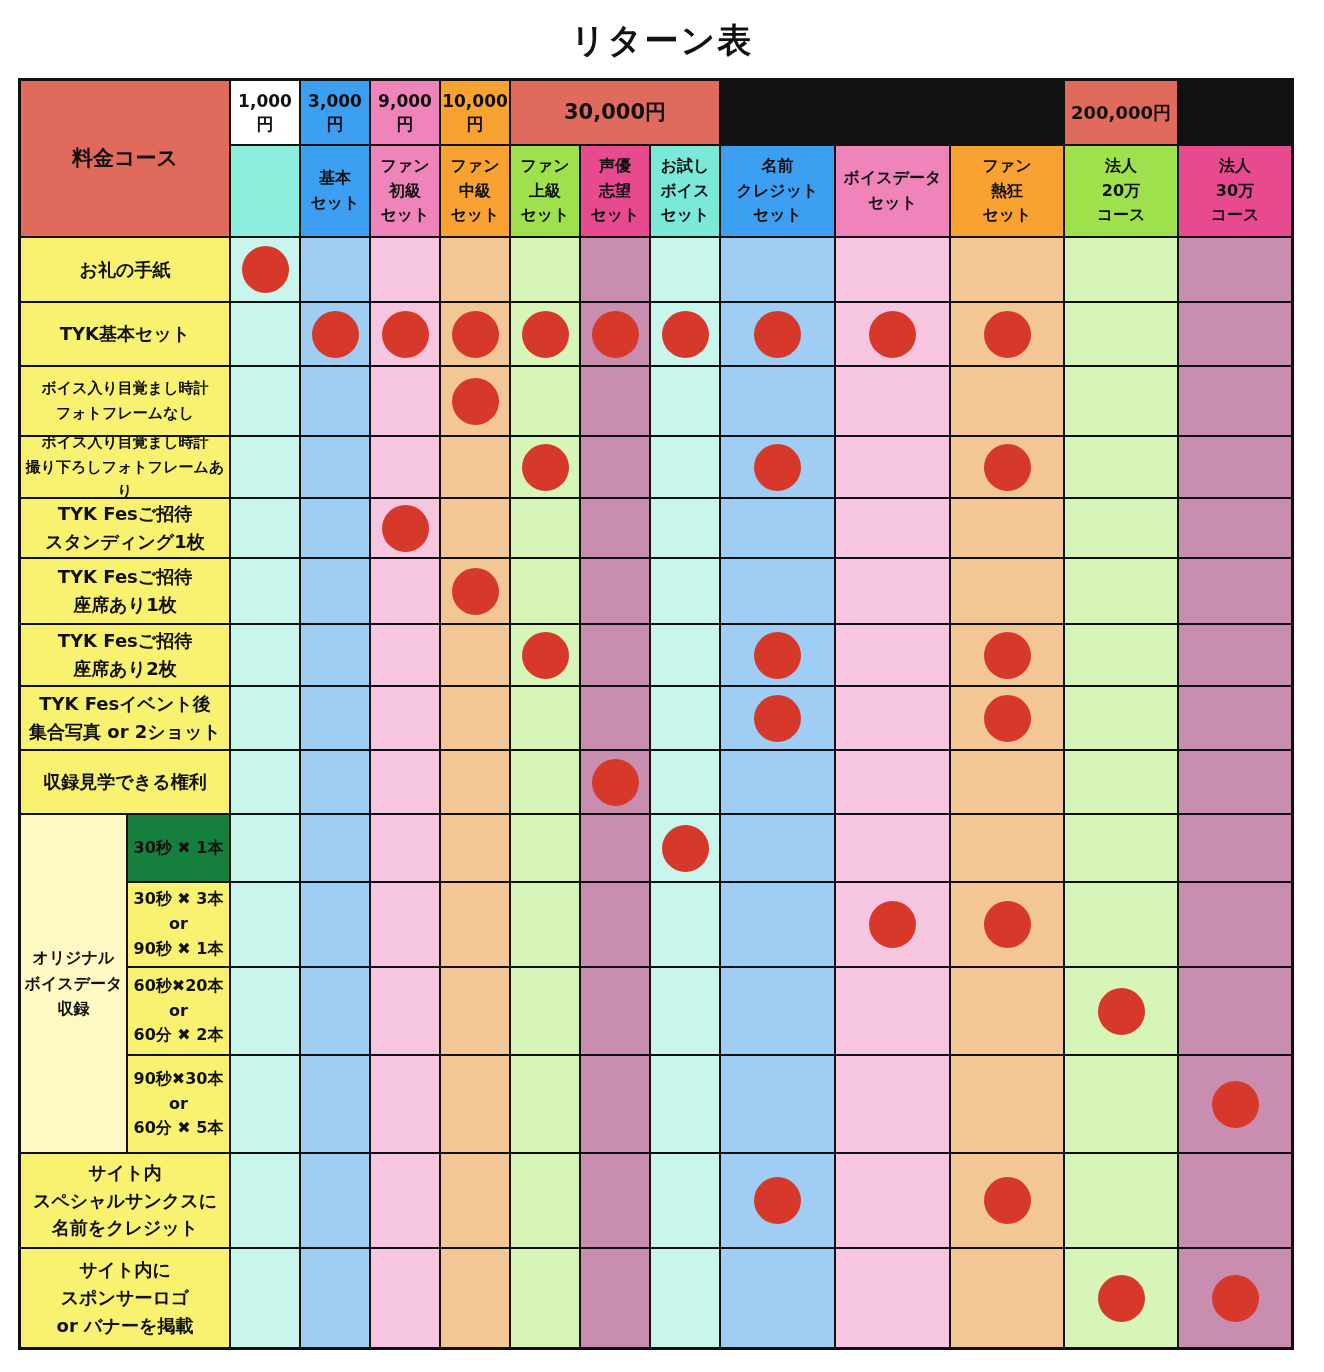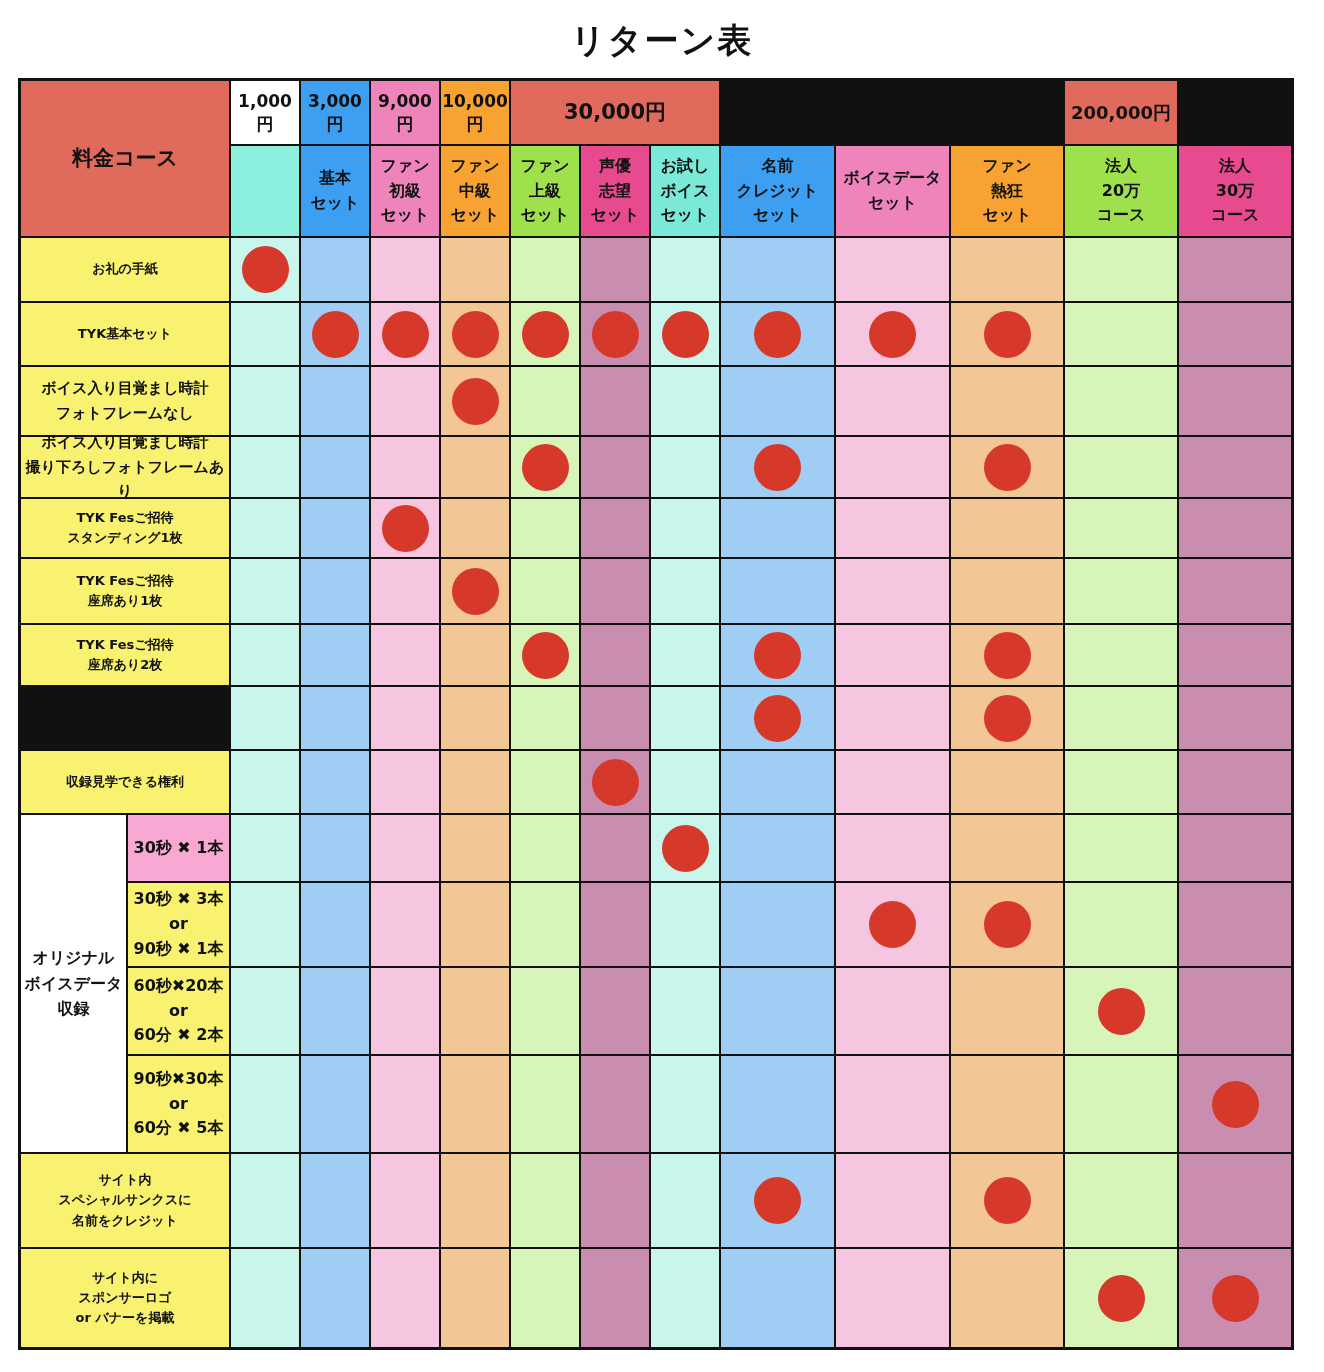--- a/index.html
+++ b/index.html
@@ -24,21 +24,21 @@
     border:1px solid #111;
     display:flex;flex-direction:column;align-items:center;justify-content:center;
     text-align:center;font-weight:700;line-height:1.3;overflow:hidden;
   }
   .cell.body{flex-direction:row;}
   .h-narrow{font-size:17px;line-height:1.35;}
   .h-merged{font-size:21px;}
   .h-wide{font-size:18px;}
   .h-set{font-size:16px;line-height:1.55;}
   .corner{font-size:21px;}
-  .lbl-lg{font-size:13px;line-height:1.55;}
+  .lbl-lg{font-size:18px;line-height:1.55;}
   .lbl-sm{font-size:15px;line-height:1.65;}
   .lbl-voice{font-size:16px;line-height:1.55;}
   .voice-main{font-size:16px;line-height:1.6;}
   .dot{width:47px;height:47px;border-radius:50%;}
 </style>
 </head>
 <body>
 
 <div class="title">リターン表</div>
 <div class="grid" id="grid">
@@ -114,21 +114,21 @@
     <div class="cell h-set" style="grid-area: 2 / 13 / 3 / 14; background: rgb(159, 225, 77);">
       <div>法人</div>
       <div>20万</div>
       <div>コース</div>
     </div>
     <div class="cell h-set" style="grid-area: 2 / 14 / 3 / 15; background: rgb(232, 74, 143);">
       <div>法人</div>
       <div>30万</div>
       <div>コース</div>
     </div>
-    <div class="cell voice-main" style="grid-area: 12 / 1 / 16 / 2; background: #ffffff; align-items: center;">
+    <div class="cell voice-main" style="grid-area: 12 / 1 / 16 / 2; background: #fef9c3; align-items: center;">
       <div>オリジナル</div>
       <div>ボイスデータ</div>
       <div>収録</div>
     </div>
     <div class="cell lbl-lg" style="grid-area: 3 / 1 / 4 / 3; background: rgb(249, 242, 113);">
       <div>お礼の手紙</div>
     </div>
     <div class="cell body" style="grid-area: 3 / 3 / 4 / 4; background: rgb(200, 245, 236);">
       <div class="dot" style="background: rgb(214, 57, 42);"></div>
     </div>
@@ -267,20 +267,24 @@
     <div class="cell body" style="grid-area: 9 / 9 / 10 / 10; background: rgb(200, 245, 236);"></div>
     <div class="cell body" style="grid-area: 9 / 10 / 10 / 11; background: rgb(159, 205, 244);">
       <div class="dot" style="background: rgb(214, 57, 42);"></div>
     </div>
     <div class="cell body" style="grid-area: 9 / 11 / 10 / 12; background: rgb(246, 198, 224);"></div>
     <div class="cell body" style="grid-area: 9 / 12 / 10 / 13; background: rgb(243, 199, 149);">
       <div class="dot" style="background: rgb(214, 57, 42);"></div>
     </div>
     <div class="cell body" style="grid-area: 9 / 13 / 10 / 14; background: rgb(215, 245, 184);"></div>
     <div class="cell body" style="grid-area: 9 / 14 / 10 / 15; background: rgb(201, 141, 175);"></div>
+    <div class="cell lbl-lg" style="grid-area: 10 / 1 / 11 / 3; background: rgb(249, 242, 113);">
+      <div>TYK Fesイベント後</div>
+      <div>集合写真 or 2ショット</div>
+    </div>
     <div class="cell body" style="grid-area: 10 / 3 / 11 / 4; background: rgb(200, 245, 236);"></div>
     <div class="cell body" style="grid-area: 10 / 4 / 11 / 5; background: rgb(159, 205, 244);"></div>
     <div class="cell body" style="grid-area: 10 / 5 / 11 / 6; background: rgb(246, 198, 224);"></div>
     <div class="cell body" style="grid-area: 10 / 6 / 11 / 7; background: rgb(243, 199, 149);"></div>
     <div class="cell body" style="grid-area: 10 / 7 / 11 / 8; background: rgb(215, 245, 184);"></div>
     <div class="cell body" style="grid-area: 10 / 8 / 11 / 9; background: rgb(201, 141, 175);"></div>
     <div class="cell body" style="grid-area: 10 / 9 / 11 / 10; background: rgb(200, 245, 236);"></div>
     <div class="cell body" style="grid-area: 10 / 10 / 11 / 11; background: rgb(159, 205, 244);">
       <div class="dot" style="background: rgb(214, 57, 42);"></div>
     </div>
@@ -300,21 +304,21 @@
     <div class="cell body" style="grid-area: 11 / 7 / 12 / 8; background: rgb(215, 245, 184);"></div>
     <div class="cell body" style="grid-area: 11 / 8 / 12 / 9; background: rgb(201, 141, 175);">
       <div class="dot" style="background: rgb(214, 57, 42);"></div>
     </div>
     <div class="cell body" style="grid-area: 11 / 9 / 12 / 10; background: rgb(200, 245, 236);"></div>
     <div class="cell body" style="grid-area: 11 / 10 / 12 / 11; background: rgb(159, 205, 244);"></div>
     <div class="cell body" style="grid-area: 11 / 11 / 12 / 12; background: rgb(246, 198, 224);"></div>
     <div class="cell body" style="grid-area: 11 / 12 / 12 / 13; background: rgb(243, 199, 149);"></div>
     <div class="cell body" style="grid-area: 11 / 13 / 12 / 14; background: rgb(215, 245, 184);"></div>
     <div class="cell body" style="grid-area: 11 / 14 / 12 / 15; background: rgb(201, 141, 175);"></div>
-    <div class="cell lbl-voice" style="grid-area: 12 / 2 / 13 / 3; background: #f9a8d4;">
+    <div class="cell lbl-voice" style="grid-area: 12 / 2 / 13 / 3; background: #15803d;">
       <div>30秒 ✖ 1本</div>
     </div>
     <div class="cell body" style="grid-area: 12 / 3 / 13 / 4; background: rgb(200, 245, 236);"></div>
     <div class="cell body" style="grid-area: 12 / 4 / 13 / 5; background: rgb(159, 205, 244);"></div>
     <div class="cell body" style="grid-area: 12 / 5 / 13 / 6; background: rgb(246, 198, 224);"></div>
     <div class="cell body" style="grid-area: 12 / 6 / 13 / 7; background: rgb(243, 199, 149);"></div>
     <div class="cell body" style="grid-area: 12 / 7 / 13 / 8; background: rgb(215, 245, 184);"></div>
     <div class="cell body" style="grid-area: 12 / 8 / 13 / 9; background: rgb(201, 141, 175);"></div>
     <div class="cell body" style="grid-area: 12 / 9 / 13 / 10; background: rgb(200, 245, 236);">
       <div class="dot" style="background: rgb(214, 57, 42);"></div>

